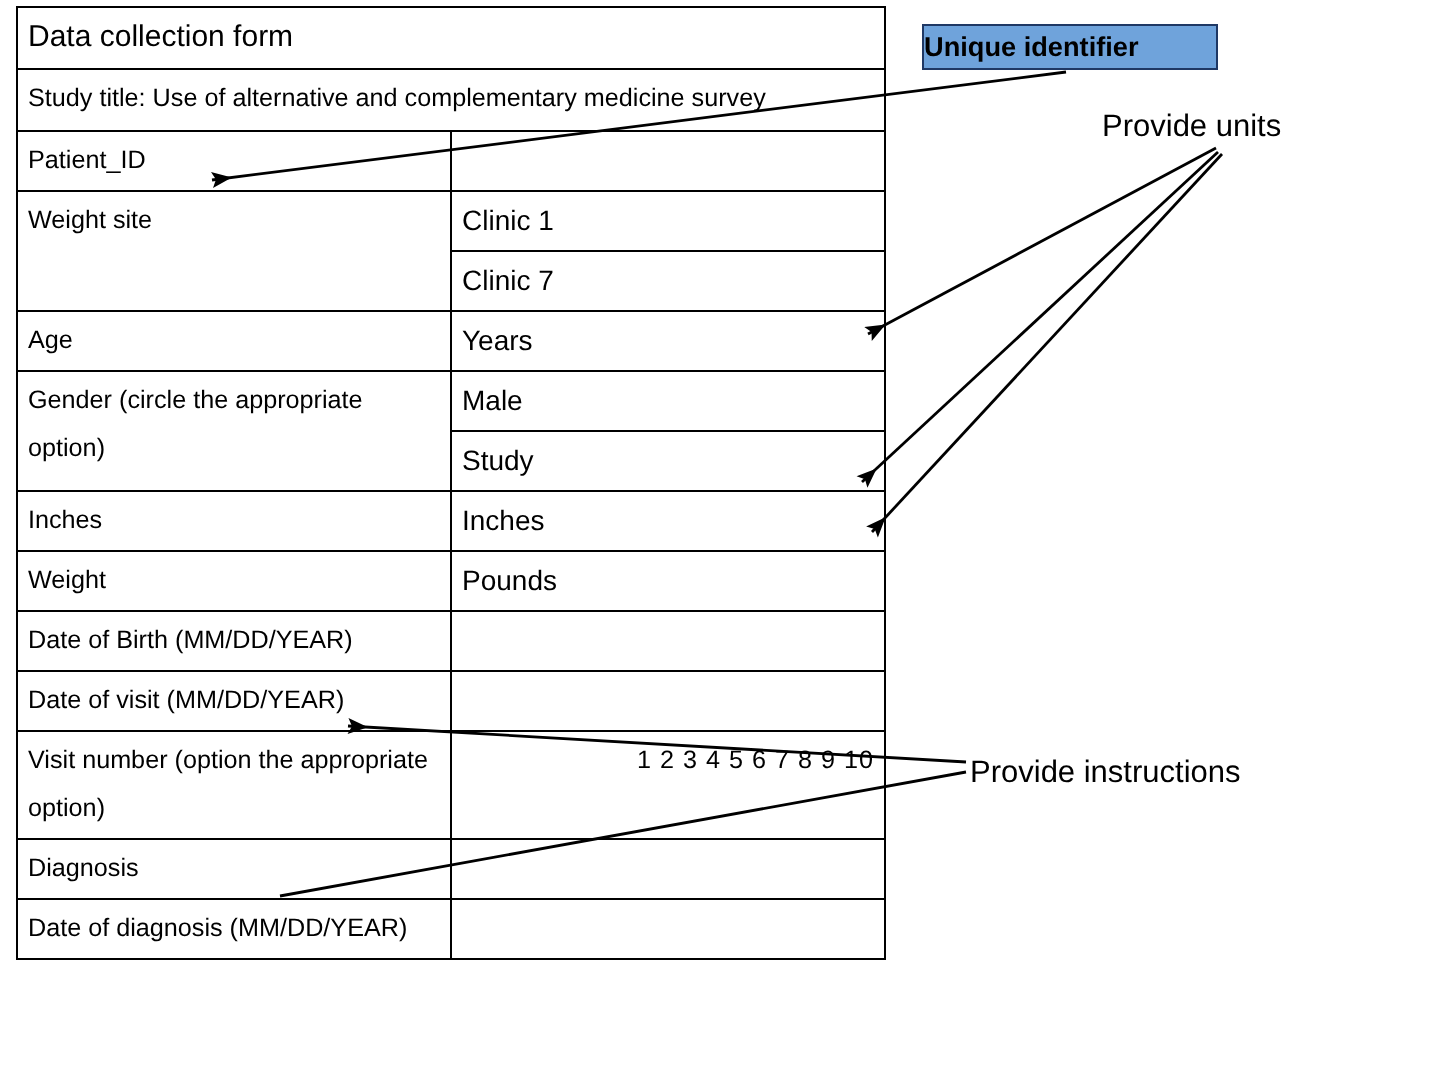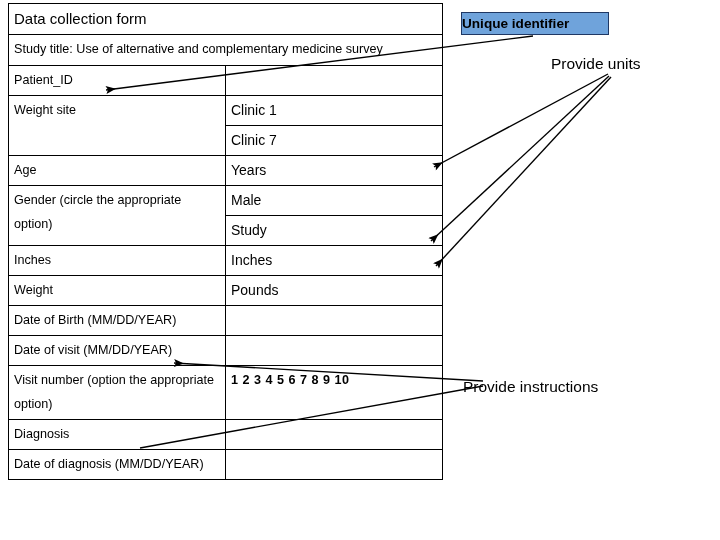--- a/index.html
+++ b/index.html
@@ -67,22 +67,22 @@
     font-size: 12.6px;
     line-height: 25px;
     margin-left: 44px;
   }
   td.value-right {
     text-align: left;
     font-weight: normal;
     font-size: 14px;
   }
   td.value-center {
-    text-align: left;
-    font-weight: bold;
+    text-align: right;
+    font-weight: normal;
     font-size: 12.6px;
     letter-spacing: 0.5px;
   }
 
   .two-line { line-height: 24.5px; }
 
   
   .callout-box {
     position: absolute;
     left: 461px;
@@ -105,21 +105,21 @@
   .callout-text {
     position: absolute;
     font-family: "Liberation Sans", sans-serif;
     font-size: 15.5px;
     font-weight: normal;
     color: #000000;
     white-space: nowrap;
     z-index: 6;
   }
   #callout-units { left: 551px; top: 55px; }
-  #callout-instructions { left: 463px; top: 378px; }
+  #callout-instructions { left: 485px; top: 378px; }
 </style>
 </head>
 <body>
 
 <div id="stage">
 
   <table class="form-table">
     <tbody>
 
       <tr>

